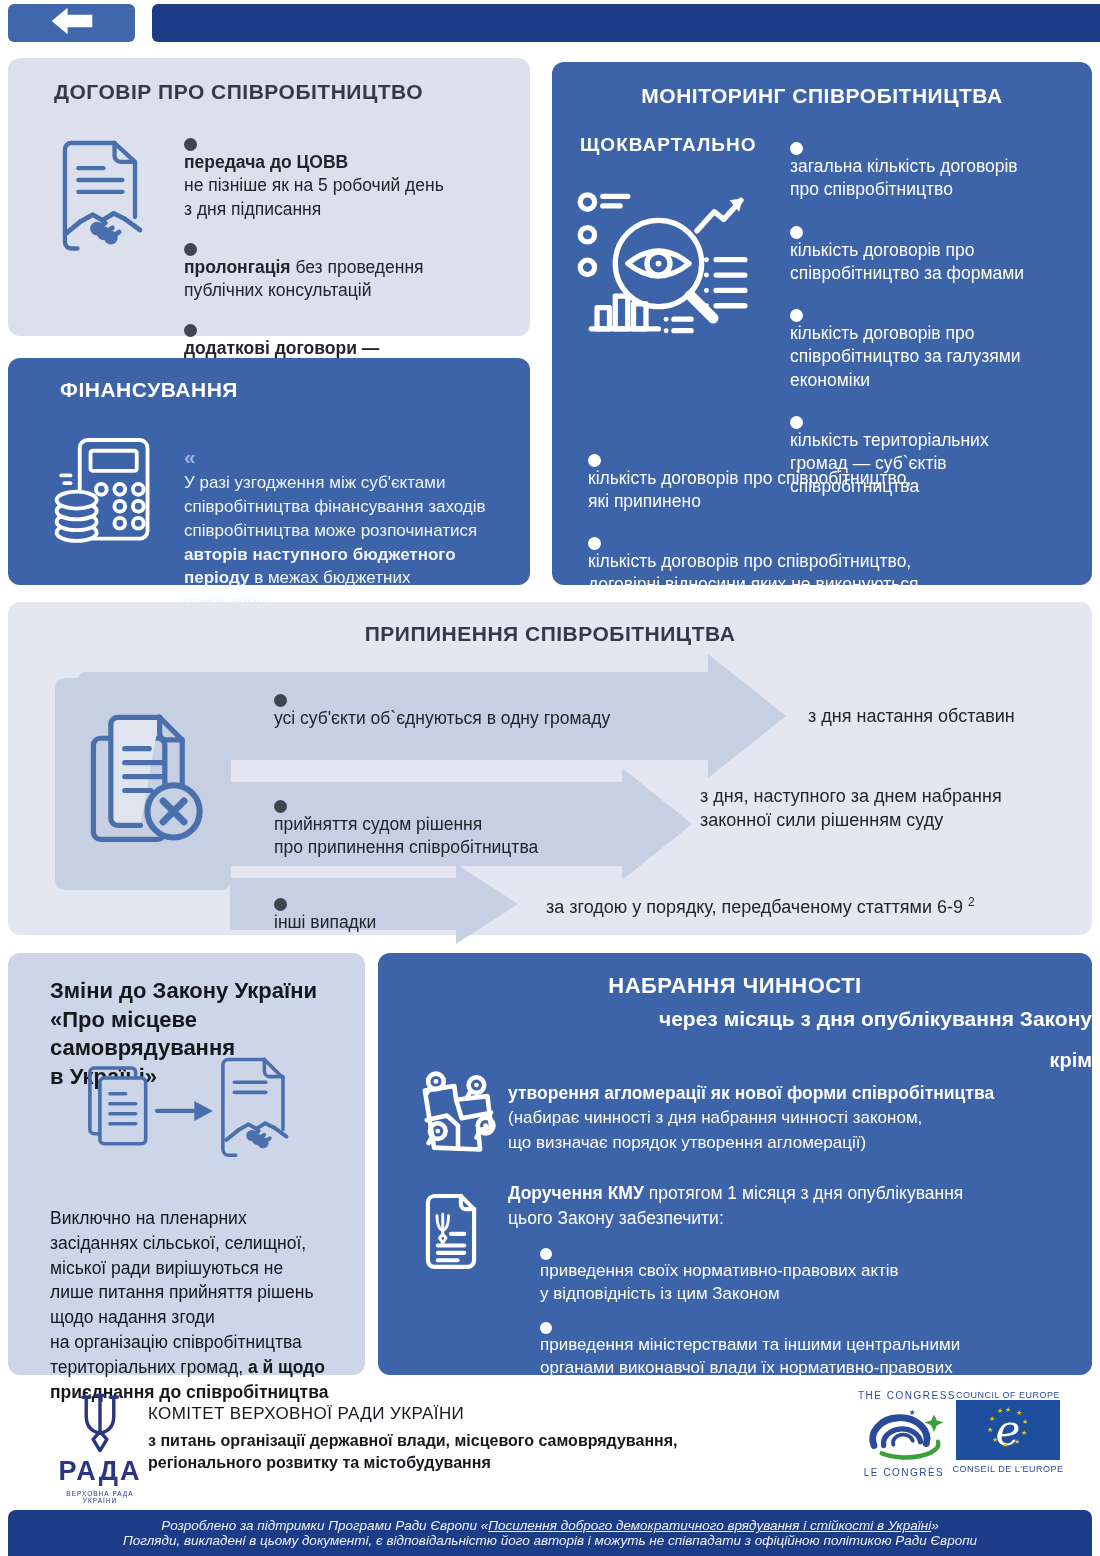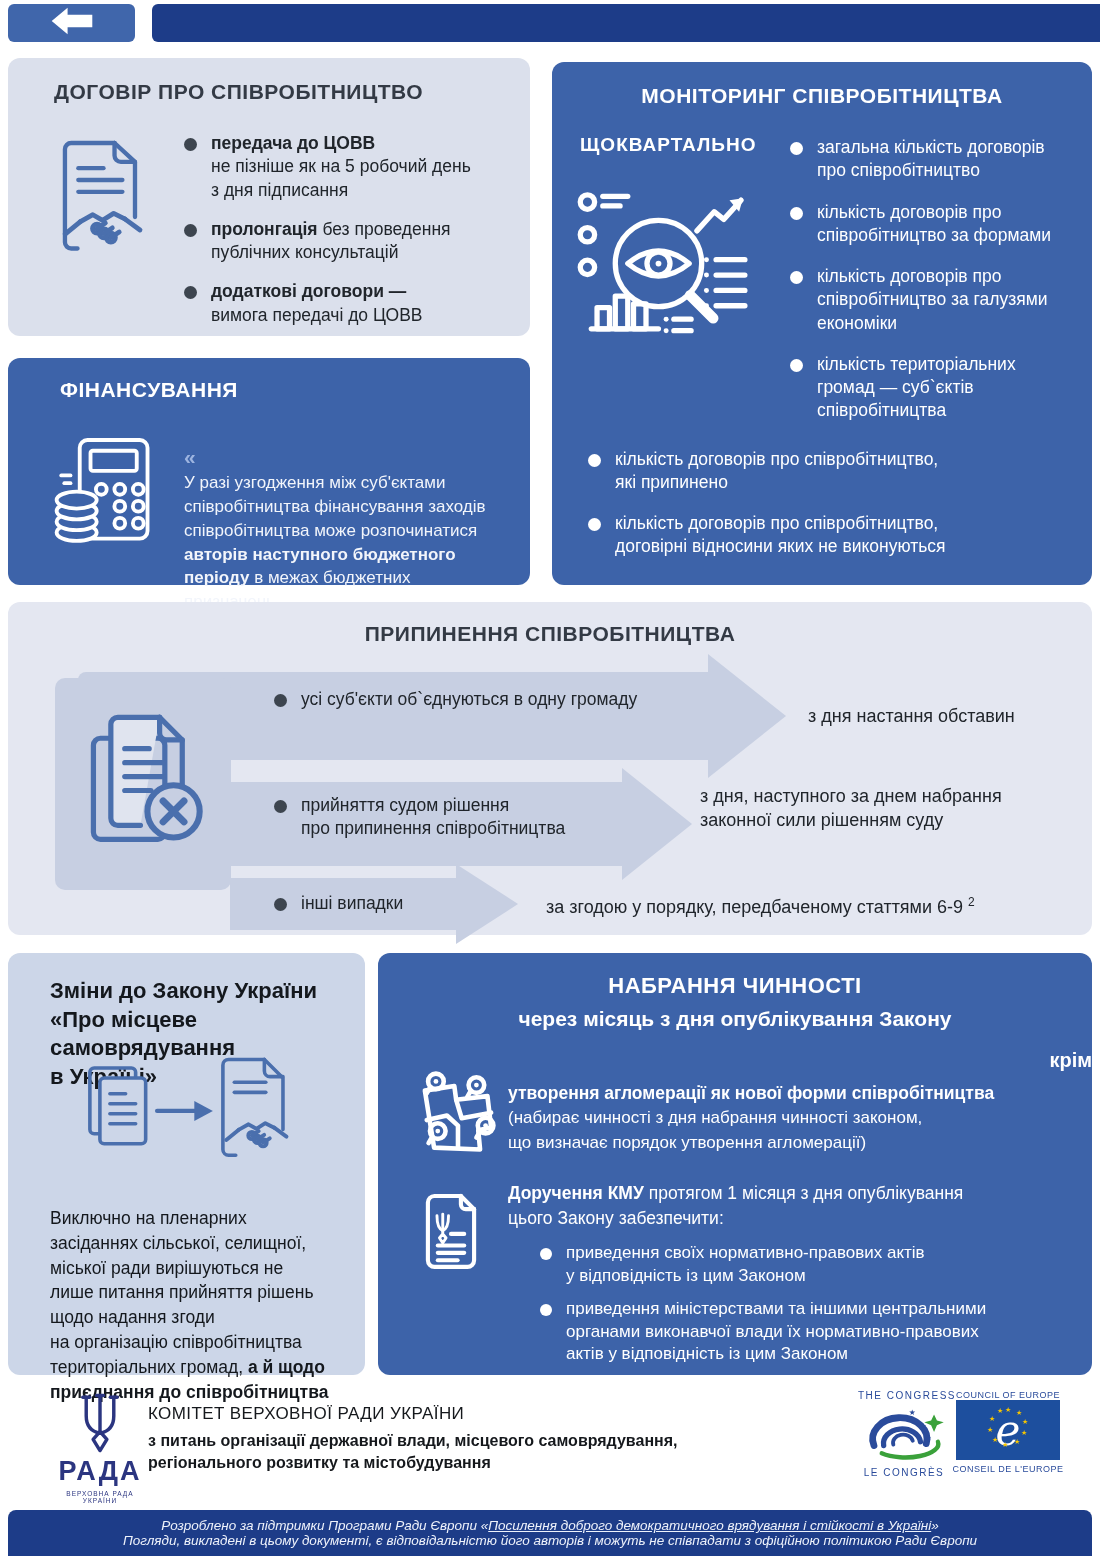--- a/index.html
+++ b/index.html
@@ -7,21 +7,21 @@
        font-family:"Liberation Sans","DejaVu Sans",sans-serif;overflow:hidden;}
   .abs{position:absolute;}
   .pl{white-space:pre-line;}
   .panel{position:absolute;border-radius:12px;}
   .blue{background:#3d63a9;color:#ffffff;}
   .light{background:#dbe0ec;color:#20252b;}
   .lighter{background:#e4e7f1;color:#20252b;}
   .bluegray{background:#ccd6e8;color:#14181d;}
   .ptitle{font-weight:bold;font-size:21px;letter-spacing:.5px;color:#333a45;}
   .ptitle.w{color:#ffffff;}
-  .brow{display:flex;align-items:flex-start;}
+  .brow{display:flex;align-items:flex-start;flex-direction:column;}
   .dot{width:13px;height:13px;border-radius:50%;background:#3d454f;flex:none;margin:6px 14px 0 0;}
   .dot.w{background:#ffffff;}
   .btext{font-size:17.5px;line-height:1.33;}
   .head-bar{position:absolute;background:#1d3c88;height:38px;top:4px;border-radius:6px 0 0 6px;}
   .back-btn{position:absolute;left:8px;top:4px;width:127px;height:38px;background:#4066ab;
             border-radius:6px;display:flex;align-items:center;justify-content:center;cursor:pointer;}
   .arrow-rect{position:absolute;background:#c7cfe2;}
   .arrow-head{position:absolute;width:0;height:0;}
   .iconbox{position:absolute;background:#c7cfe2;border-radius:10px;}
   .result{font-size:18px;color:#20252b;line-height:1.35;}
@@ -287,21 +287,21 @@
 лише питання прийняття рішень
 щодо надання згоди
 на організацію співробітництва
 територіальних громад, </span><b>а й щодо
 приєднання до співробітництва</b>
   </div>
 </div>
 
 <div class="panel blue" style="left:378px;top:953px;width:714px;height:422px;">
   <div class="abs" style="left:0;top:20px;width:100%;text-align:center;font-weight:bold;font-size:22px;letter-spacing:.5px;">НАБРАННЯ ЧИННОСТІ</div>
-  <div class="abs" style="left:0;top:54px;width:100%;text-align:center;font-weight:bold;font-size:21px;">через місяць з дня опублікування Закону</div>
+  <div class="abs" style="left:0;top:54px;width:100%;text-align:right;font-weight:bold;font-size:21px;">через місяць з дня опублікування Закону</div>
   <div class="abs" style="left:0;top:96px;width:100%;text-align:right;font-weight:bold;font-size:20px;">крім</div>
 
   <div class="abs" style="left:34px;top:113px;">
     <svg width="92" height="98" viewBox="0 0 100 105" fill="none" stroke="#ffffff" stroke-width="5" stroke-linecap="round" stroke-linejoin="round">
       <path d="M14,26 L46,21 L48,36 L82,32 L86,66 L72,69 L74,90 L24,88 Z"></path>
       <path d="M16,58 L38,53 L50,64 L50,88"></path>
       <path d="M48,36 L54,56 L86,50"></path>
       <g>
         <circle cx="26" cy="16" r="8.5"></circle>
           <circle cx="26" cy="16" r="2.6" fill="#ffffff" stroke="none"></circle>

